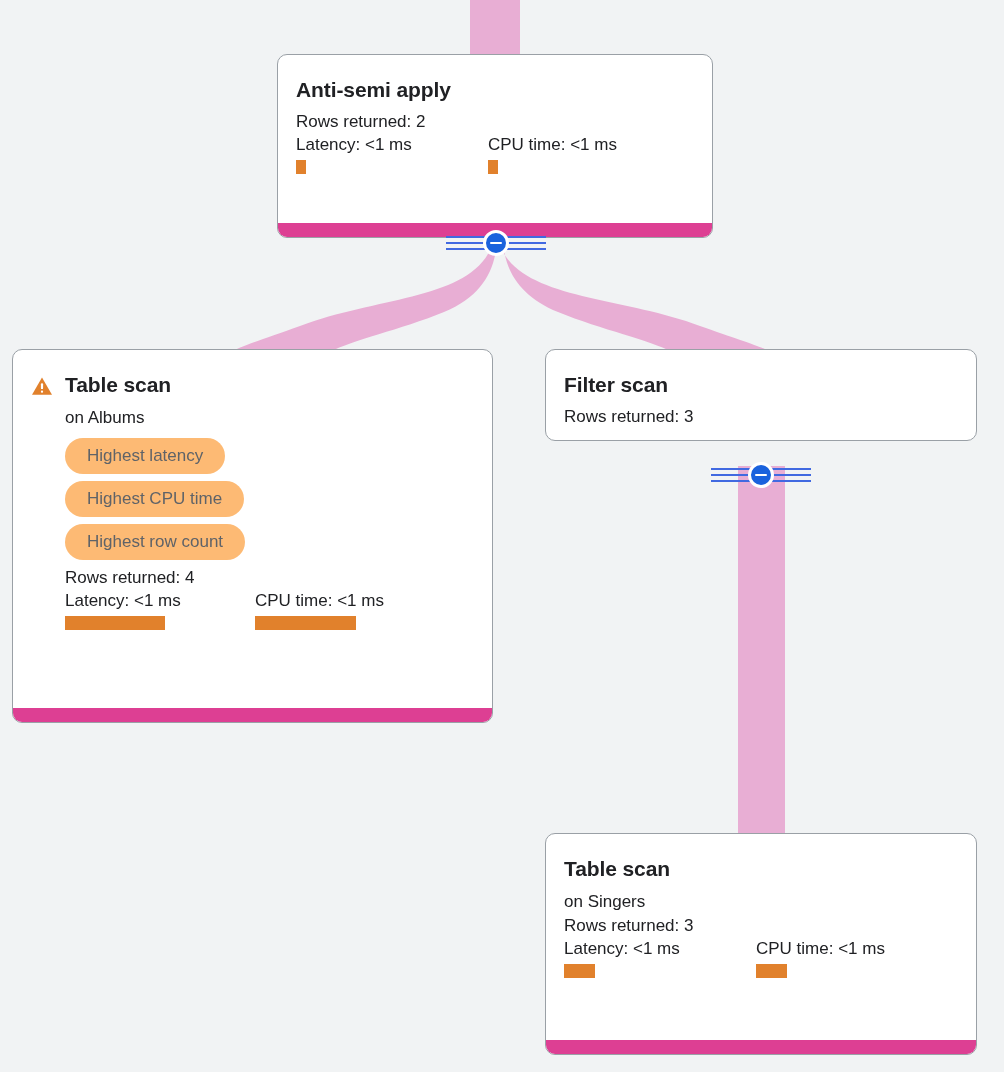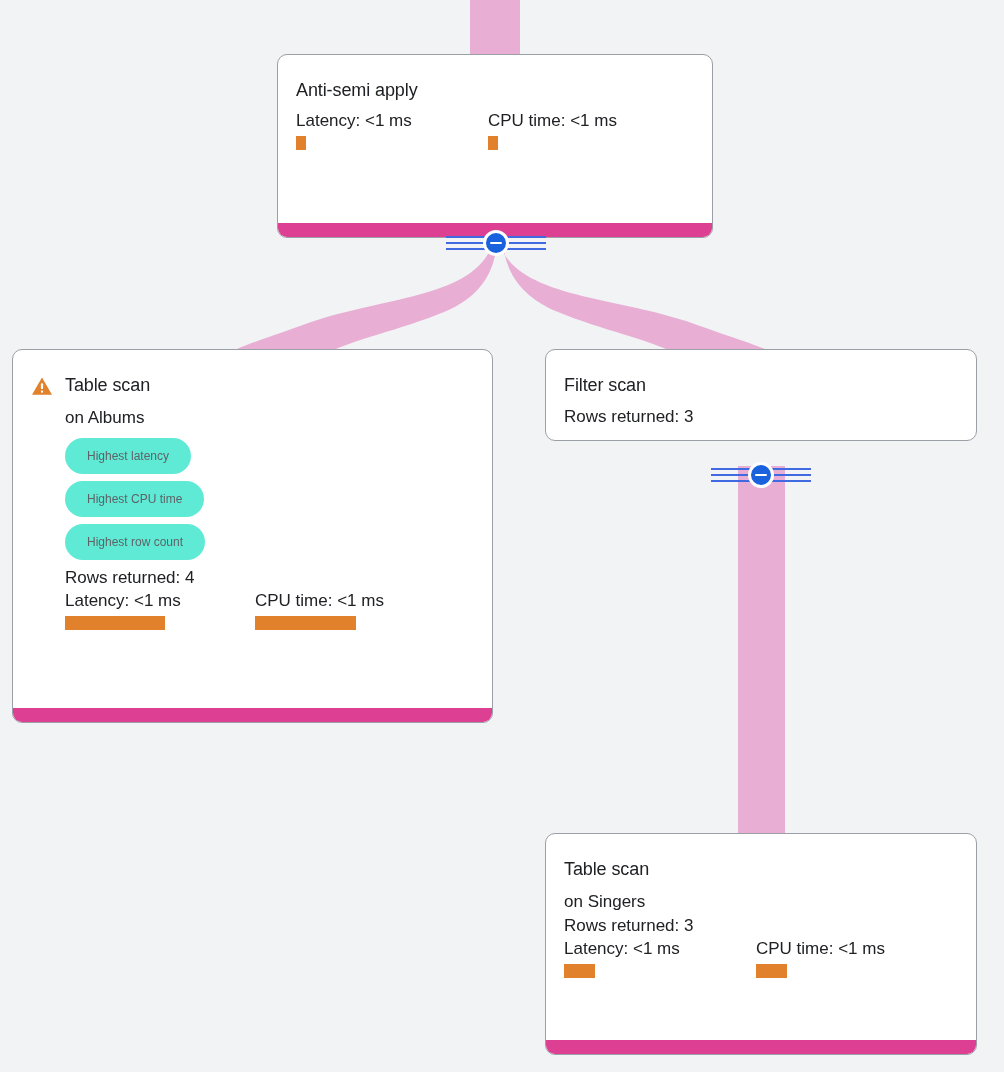--- a/index.html
+++ b/index.html
@@ -61,22 +61,22 @@
     gap: 12px;
   }
   .warn-icon {
     flex: 0 0 auto;
     width: 22px;
     height: 20px;
     margin-top: 4px;
     display: block;
   }
   .node-title {
-    font-size: 18px;
-    font-weight: normal;
+    font-size: 21px;
+    font-weight: bold;
     color: #202124;
     line-height: 26px;
     letter-spacing: -0.1px;
     text-align: center;
   }
   .node-subsection {
     margin-top: 7px;
   }
   .indent-when-icon { padding-left: 34px; }
 
@@ -88,23 +88,23 @@
   .meta-line.muted { color: #5f6368; }
 
   .chips {
     margin: 8px 0 6px 0;
     display: flex;
     flex-direction: column;
     align-items: flex-start;
     gap: 7px;
   }
   .chip {
-    background: #5eead4;
+    background: #fdba74;
     color: #5f6368;
-    font-size: 12px;
+    font-size: 17px;
     line-height: 20px;
     padding: 8px 22px;
     border-radius: 999px;
     white-space: nowrap;
   }
 
   .rows-line {
     font-size: 17px;
     color: #202124;
     line-height: 24px;
@@ -203,20 +203,21 @@
 
     <rect x="738" y="466" width="47" height="372" fill="#e8aed4"></rect>
   </svg>
 
   <div class="node" style="left:277px; top:54px; width:436px; height:184px;">
     <div class="node-body">
       <div class="node-head">
         <div class="node-title">Anti-semi apply</div>
       </div>
       <div class="node-subsection">
+        <div class="rows-line">Rows returned: 2</div>
         <div class="stats">
           <div class="stat" style="width:192px;">
             <div class="stat-label">Latency: &lt;1 ms</div>
             <div class="stat-bar" style="width:10px;"></div>
           </div>
           <div class="stat">
             <div class="stat-label">CPU time: &lt;1 ms</div>
             <div class="stat-bar" style="width:10px;"></div>
           </div>
         </div>

